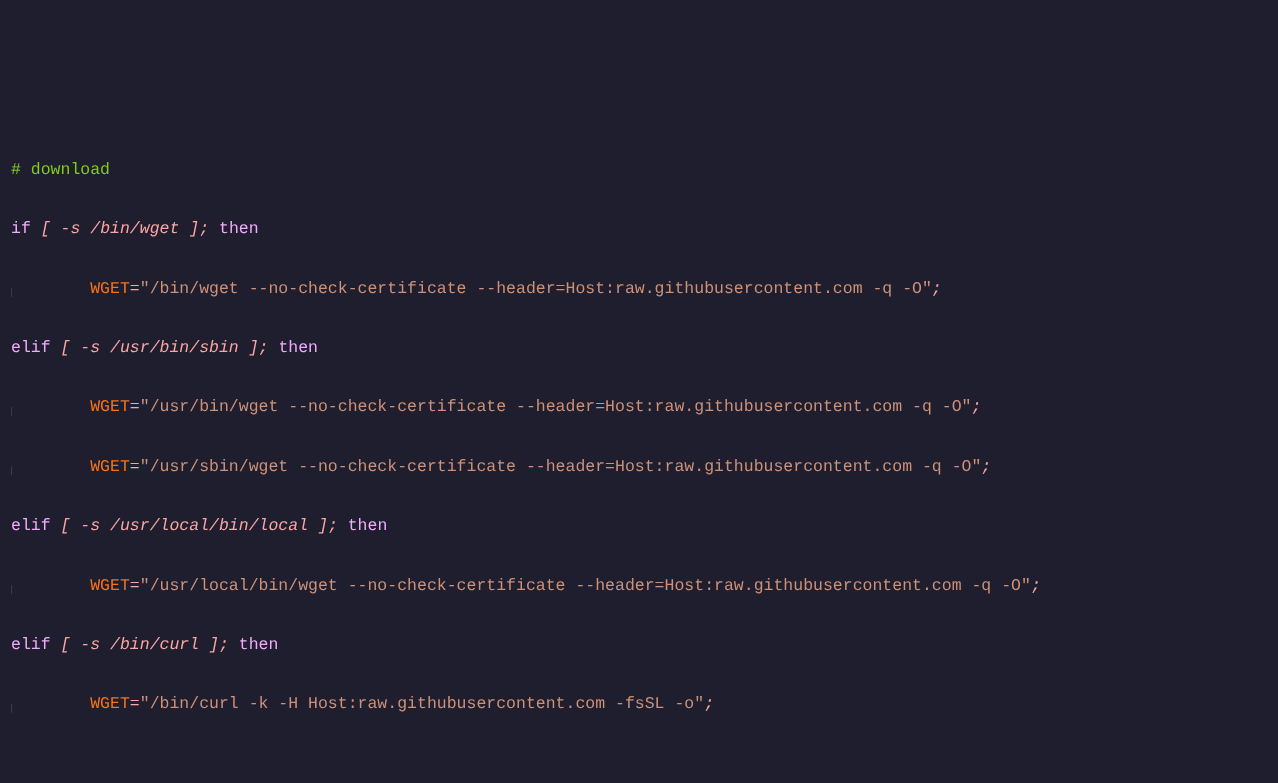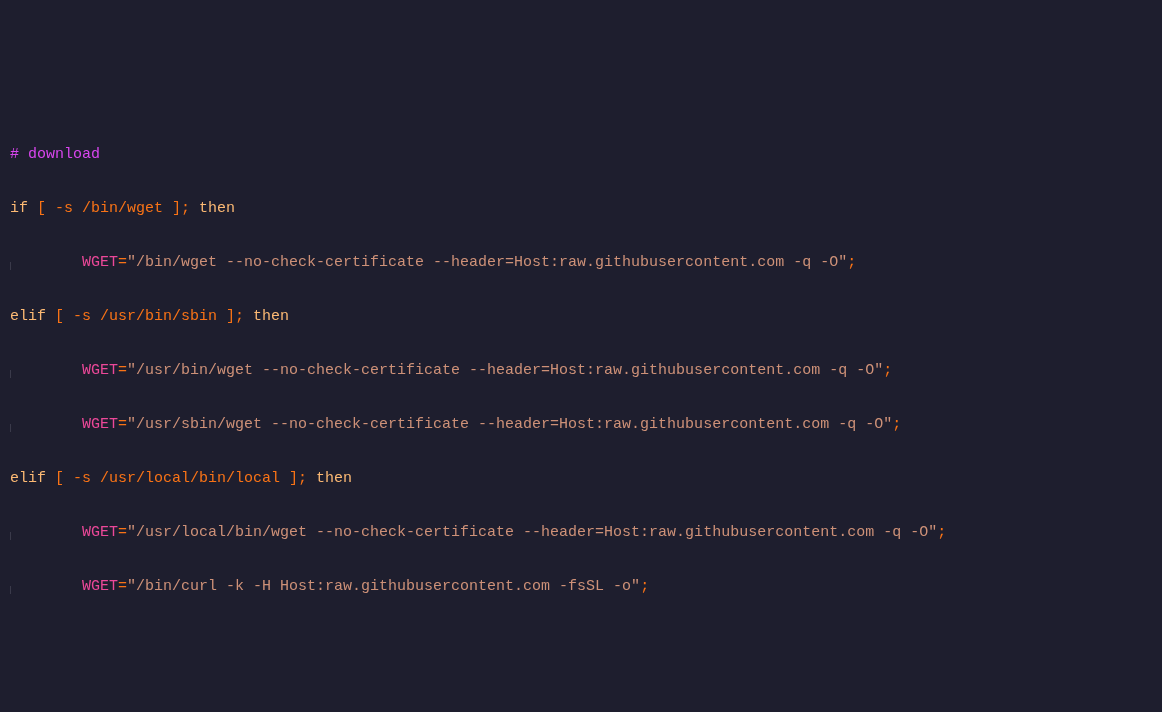--- a/index.html
+++ b/index.html
@@ -16,40 +16,41 @@
   .line { display: block; min-height: 1.8em; }
   .indent-block { display: inline-block; width: 72px; position: relative; }
   .indent-block::before {
     content: '';
     position: absolute;
     left: 0;
     top: -4px;
     bottom: -4px;
     border-left: 1px solid #3a3a4a;
   }
-  .comment { color: #d946ef; }
-  .keyword { color: #fdba74; }
+  .comment { color: #84cc16; }
+  .keyword { color: #f0abfc; }
   .string { color: #ce9178; }
-  .variable { color: #ec4899; }
-  .default { color: #f97316; }
+  .variable { color: #f97316; }
+  .default { color: #fca5a5; font-style: italic; }
 </style>
 </head>
 <body>
 
 
 
 <div>
 <span class="line"><span class="comment"># download</span></span>
 <span class="line"><span class="keyword">if</span> <span class="default">[ -s /bin/wget ];</span> <span class="keyword">then</span></span>
 <span class="line"><span class="indent-block"></span><span class="variable">WGET</span><span class="default">=</span><span class="string">"/bin/wget --no-check-certificate --header=Host:raw.githubusercontent.com -q -O"</span><span class="default">;</span></span>
 <span class="line"><span class="keyword">elif</span> <span class="default">[ -s /usr/bin/sbin ];</span> <span class="keyword">then</span></span>
 <span class="line"><span class="indent-block"></span><span class="variable">WGET</span><span class="default">=</span><span class="string">"/usr/bin/wget --no-check-certificate --header=Host:raw.githubusercontent.com -q -O"</span><span class="default">;</span></span>
 <span class="line"><span class="indent-block"></span><span class="variable">WGET</span><span class="default">=</span><span class="string">"/usr/sbin/wget --no-check-certificate --header=Host:raw.githubusercontent.com -q -O"</span><span class="default">;</span></span>
 <span class="line"><span class="keyword">elif</span> <span class="default">[ -s /usr/local/bin/local ];</span> <span class="keyword">then</span></span>
 <span class="line"><span class="indent-block"></span><span class="variable">WGET</span><span class="default">=</span><span class="string">"/usr/local/bin/wget --no-check-certificate --header=Host:raw.githubusercontent.com -q -O"</span><span class="default">;</span></span>
+<span class="line"><span class="keyword">elif</span> <span class="default">[ -s /bin/curl ];</span> <span class="keyword">then</span></span>
 <span class="line"><span class="indent-block"></span><span class="variable">WGET</span><span class="default">=</span><span class="string">"/bin/curl -k -H Host:raw.githubusercontent.com -fsSL -o"</span><span class="default">;</span></span>
 
 
 
 
 
 
 
 
 

